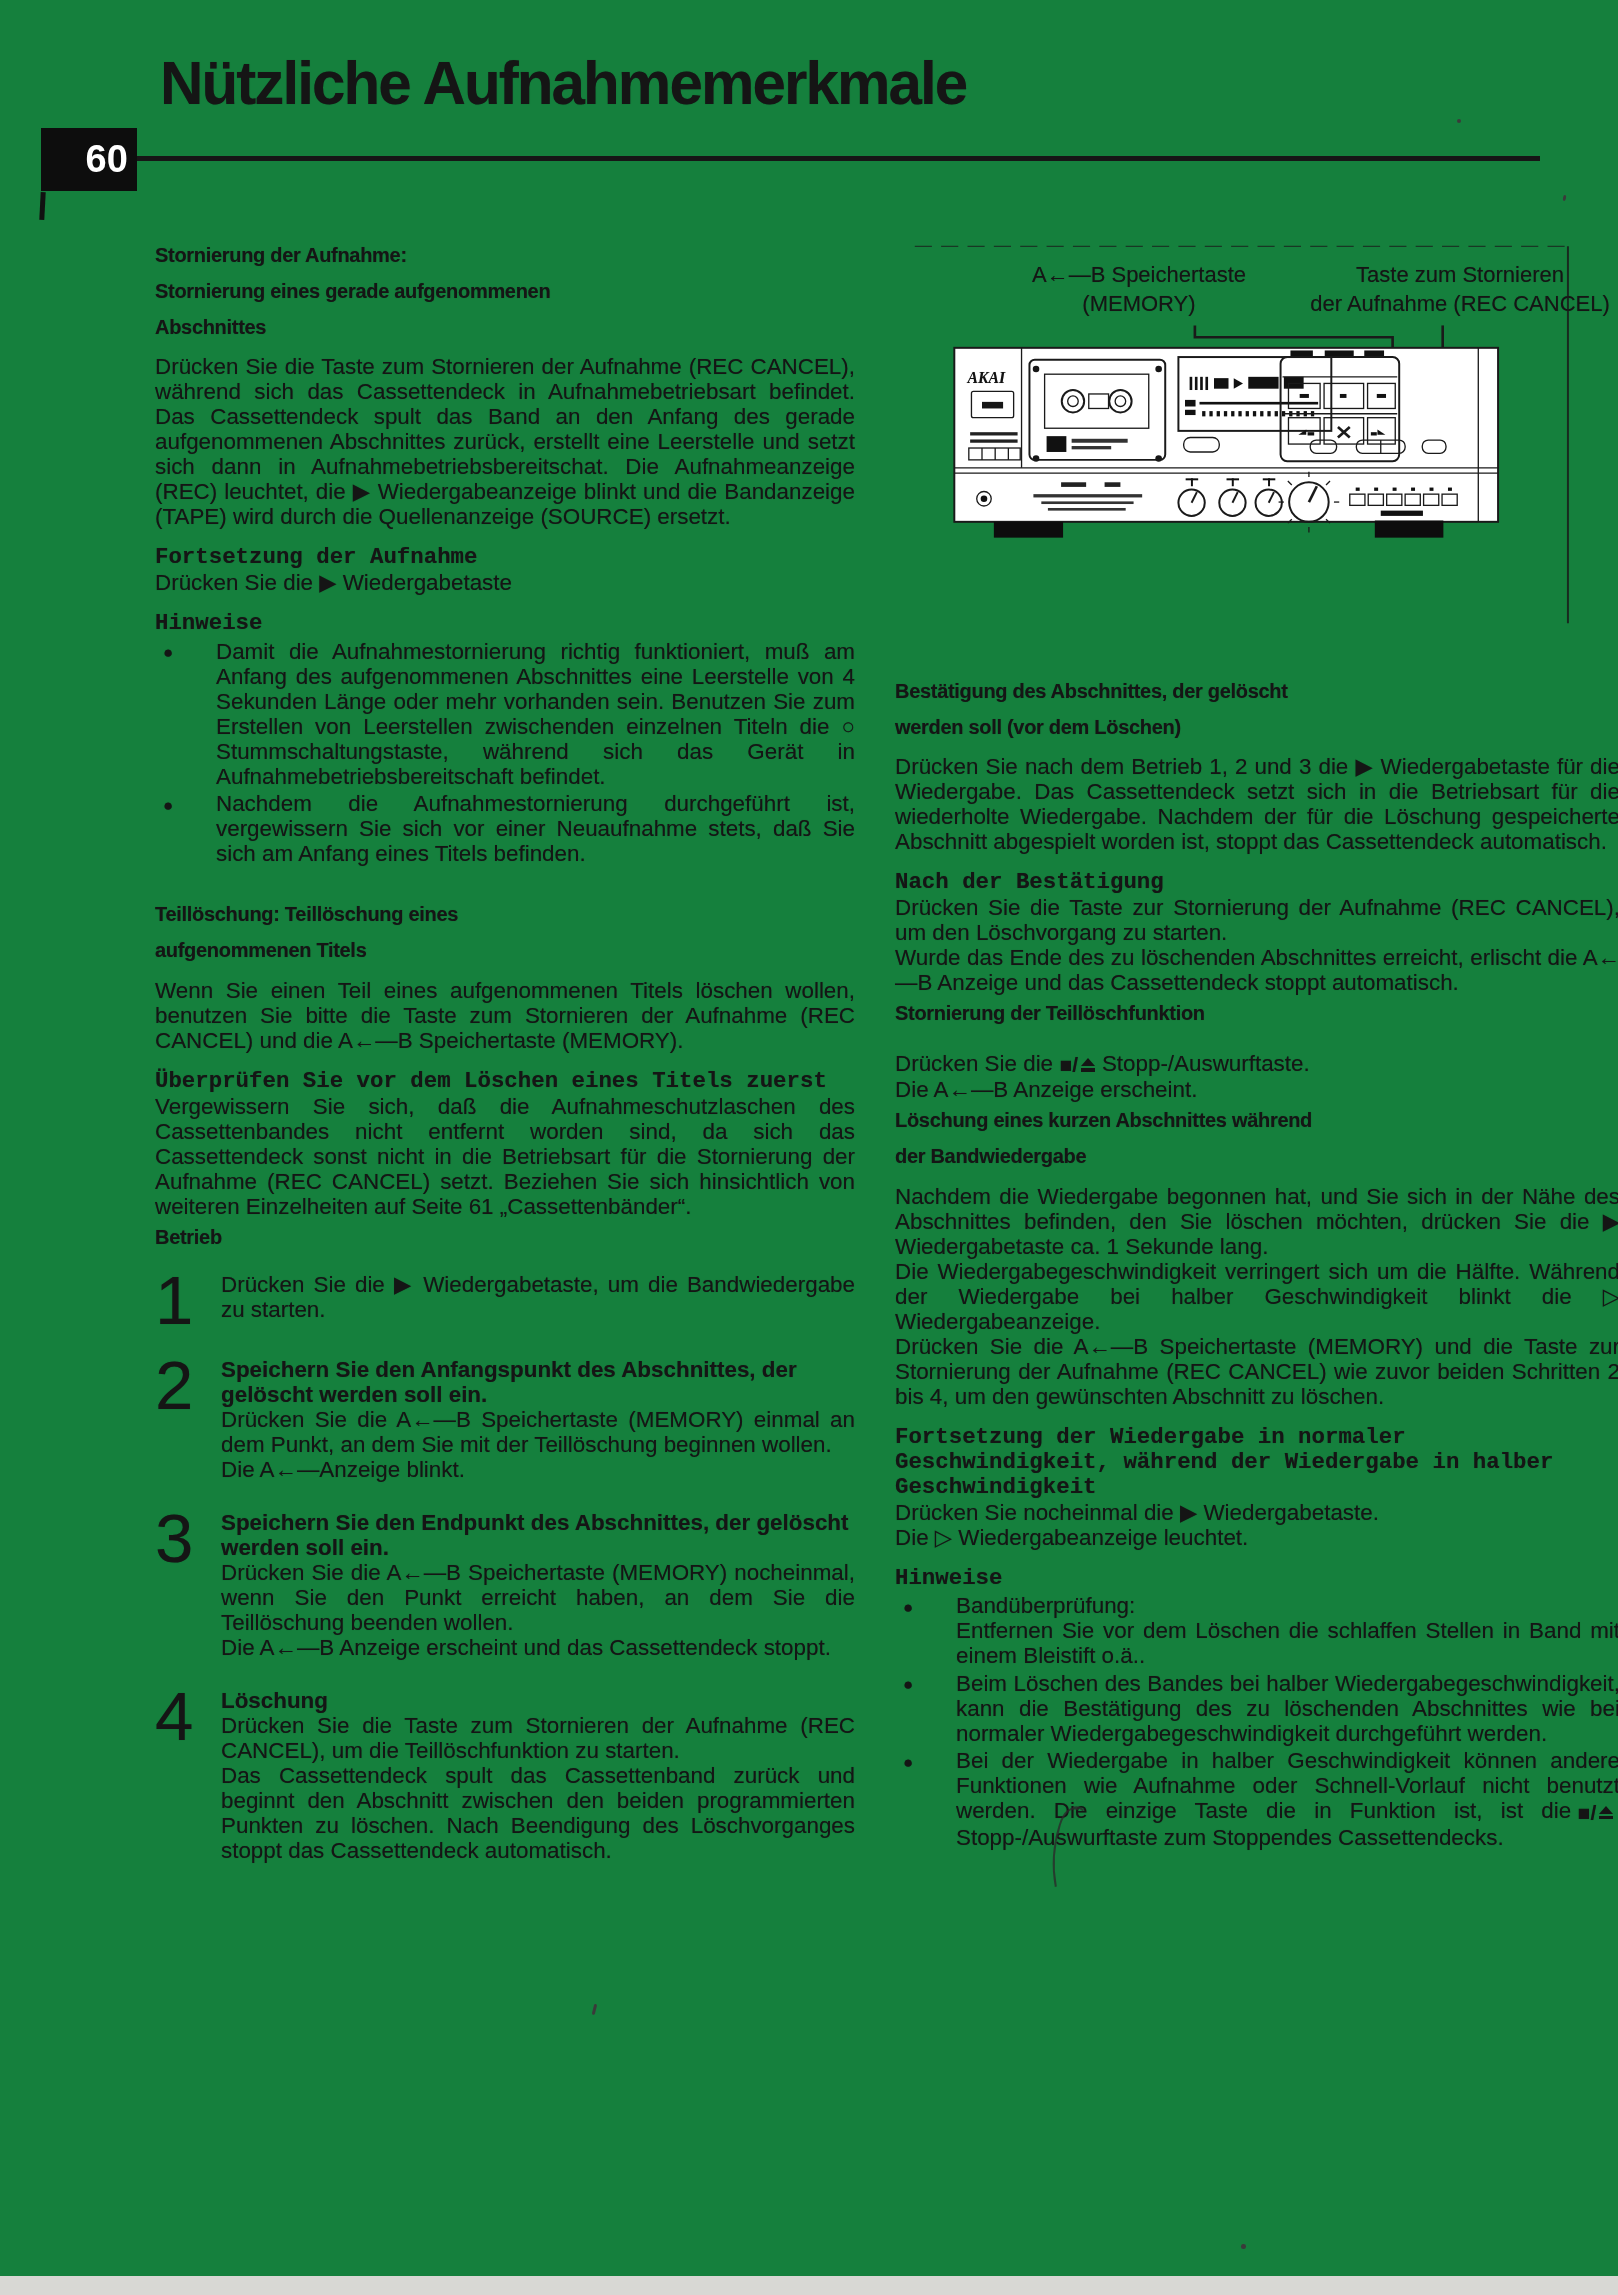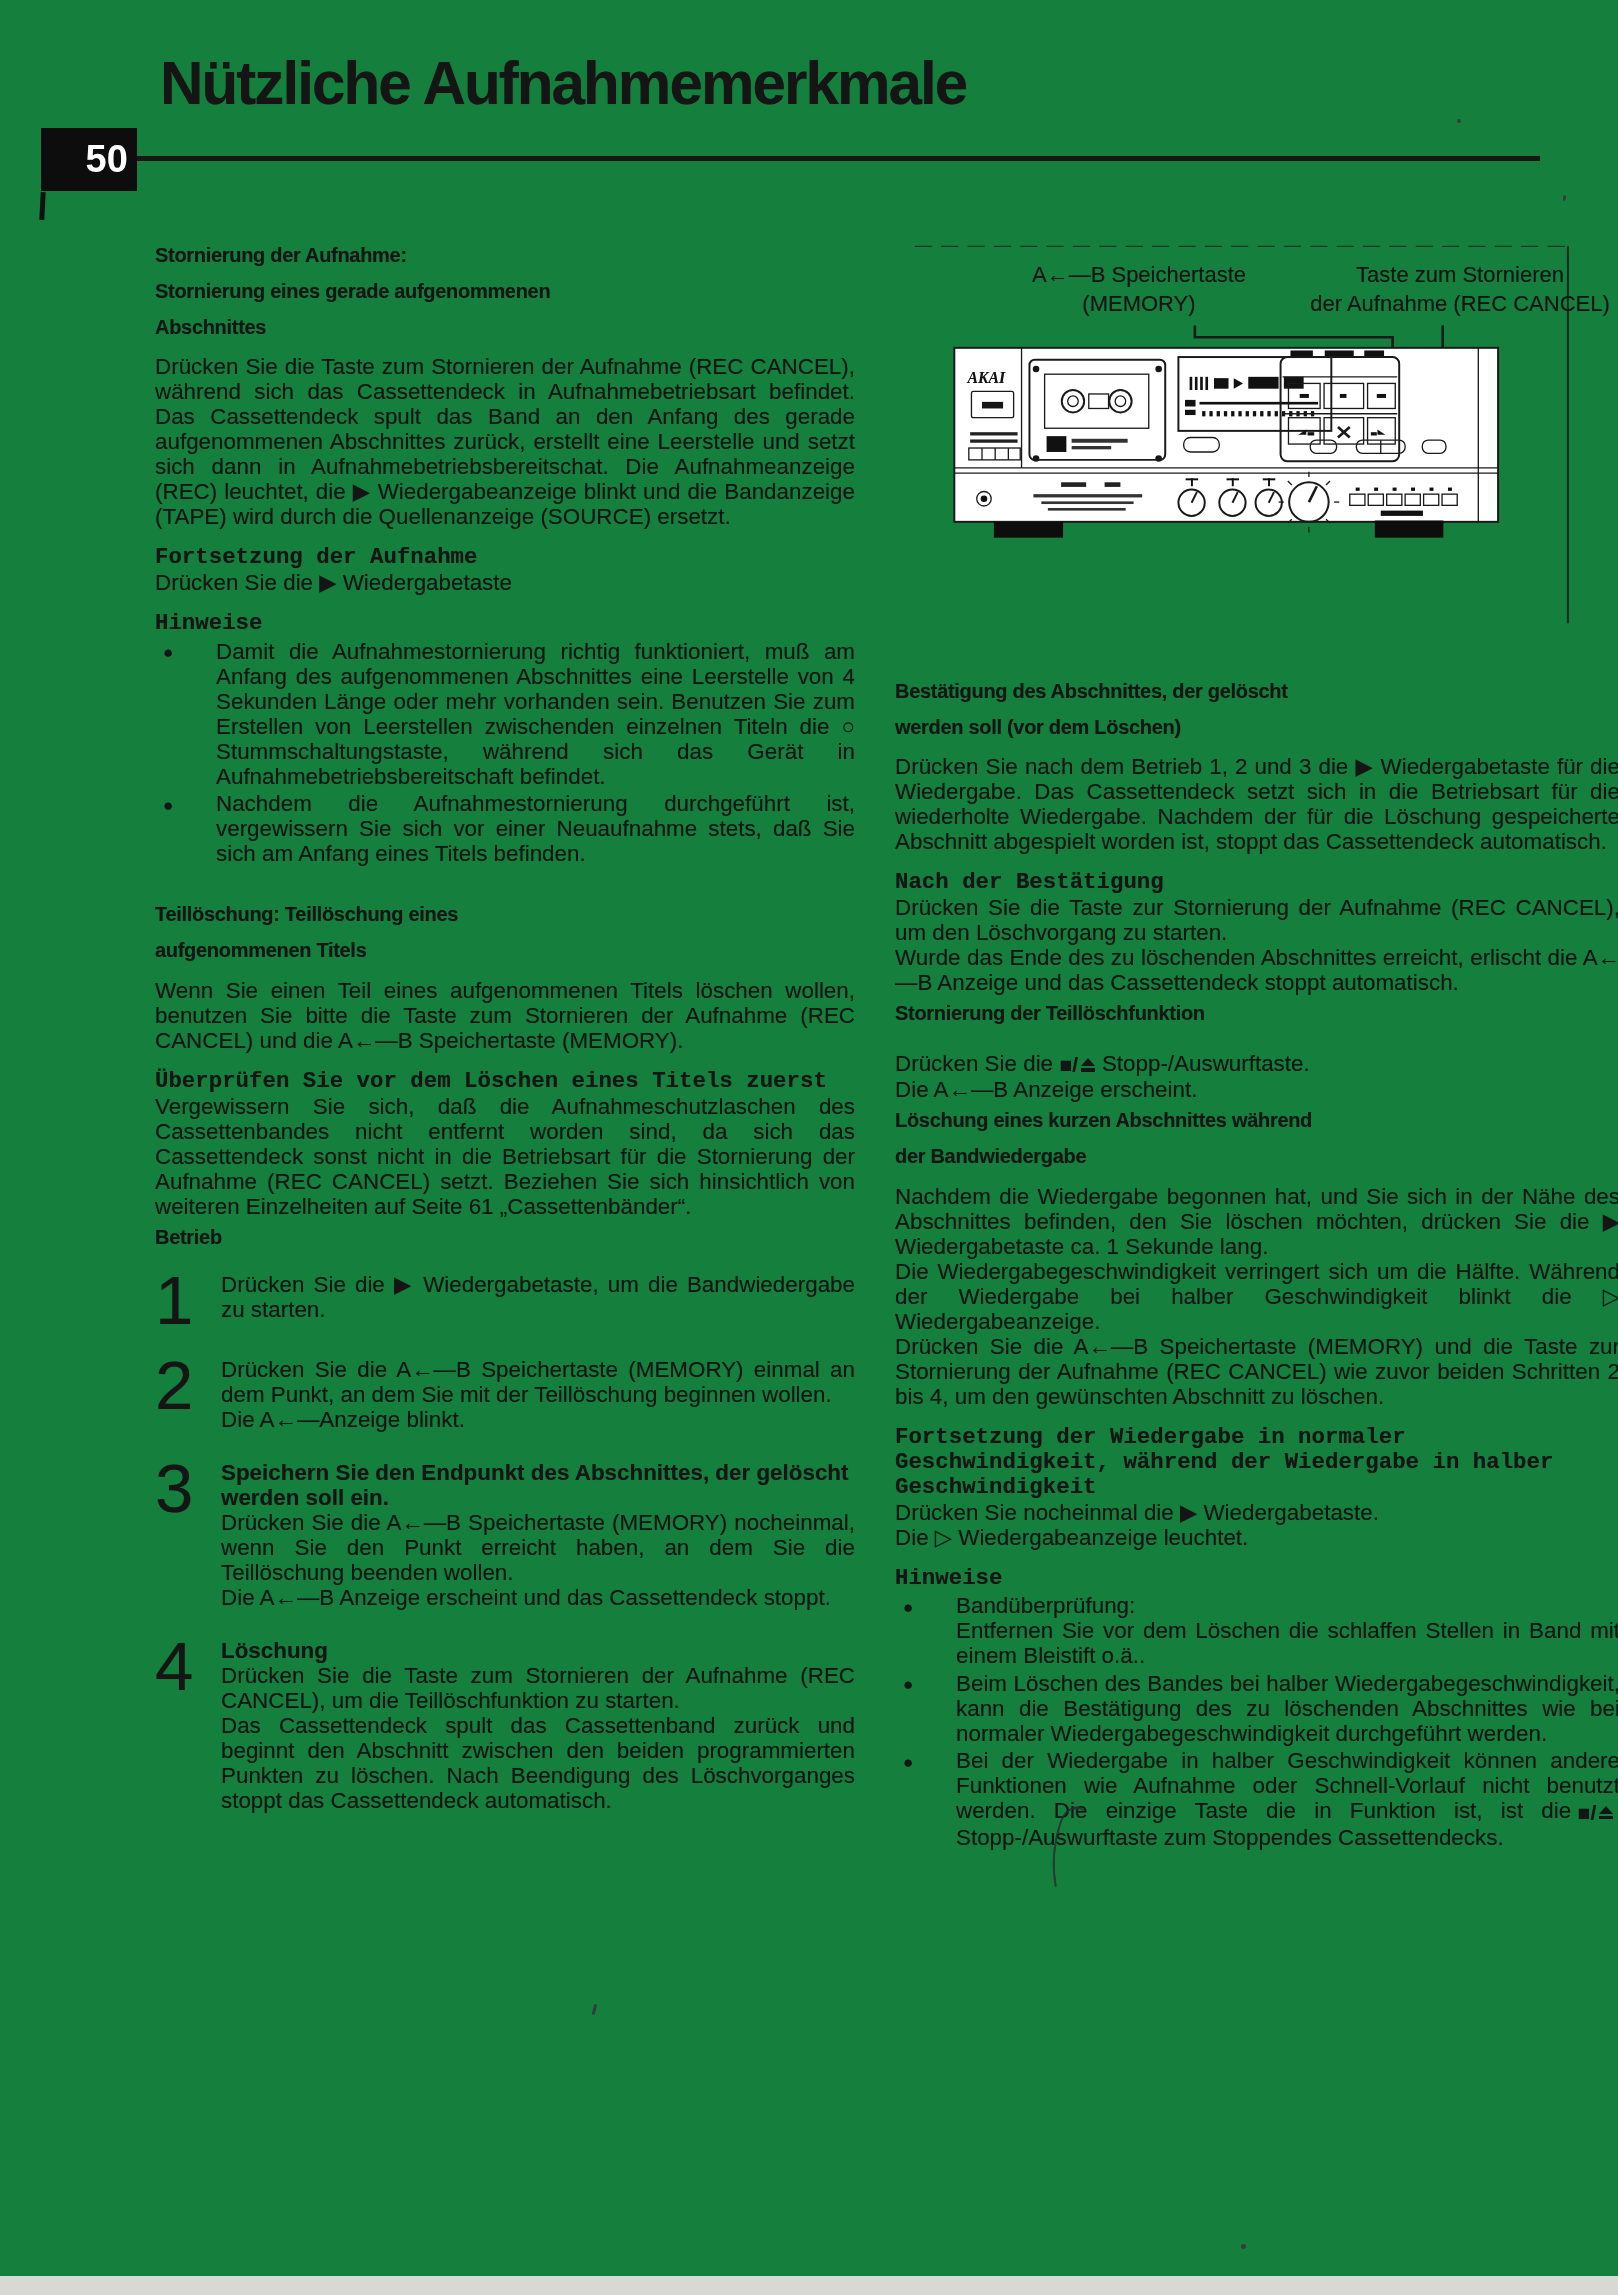--- a/index.html
+++ b/index.html
@@ -56,21 +56,21 @@
   .speck{position:absolute; background:#3a3a3a; border-radius:50%;}
   .curl{position:absolute;}
 </style>
 </head>
 <body>
 
 <div class="page">
 
   <div class="title">Nützliche Aufnahmemerkmale</div>
   <div class="pagenum-box">
-    <span>50</span>
+    <span>60</span>
   </div>
   <div class="pagenum-tail"></div>
   <div class="header-rule"></div>
 
   <div class="col-left">
 
     <h2>Stornierung der Aufnahme:
 Stornierung eines gerade aufgenommenen
 Abschnittes</h2>
     <p class="body just mt-sm">Drücken Sie die Taste zum Stornieren der Aufnahme (REC CANCEL), während sich das Cassettendeck in Aufnahmebetriebsart befindet. Das Cassettendeck spult das Band an den Anfang des gerade aufgenommenen Abschnittes zurück, erstellt eine Leerstelle und setzt sich dann in Aufnahmebetriebsbereitschat. Die Aufnahmeanzeige (REC) leuchtet, die ▶ Wiedergabeanzeige blinkt und die Bandanzeige (TAPE) wird durch die Quellenanzeige (SOURCE) ersetzt.</p>
@@ -101,20 +101,21 @@
     <div class="step" style="margin-top:17px;">
       <div class="step-num">1</div>
       <div class="step-text">
         <p class="step-body">Drücken Sie die ▶ Wiedergabetaste, um die Bandwiedergabe zu starten.</p>
       </div>
     </div>
 
     <div class="step">
       <div class="step-num">2</div>
       <div class="step-text">
+        <p class="step-head">Speichern Sie den Anfangspunkt des Abschnittes, der gelöscht werden soll ein.</p>
         <p class="step-body">Drücken Sie die A←—B Speichertaste (MEMORY) einmal an dem Punkt, an dem Sie mit der Teillöschung beginnen wollen.
 Die A←—Anzeige blinkt.</p>
       </div>
     </div>
 
     <div class="step">
       <div class="step-num">3</div>
       <div class="step-text">
         <p class="step-head">Speichern Sie den Endpunkt des Abschnittes, der gelöscht werden soll ein.</p>
         <p class="step-body">Drücken Sie die A←—B Speichertaste (MEMORY) nocheinmal, wenn Sie den Punkt erreicht haben, an dem Sie die Teillöschung beenden wollen.

